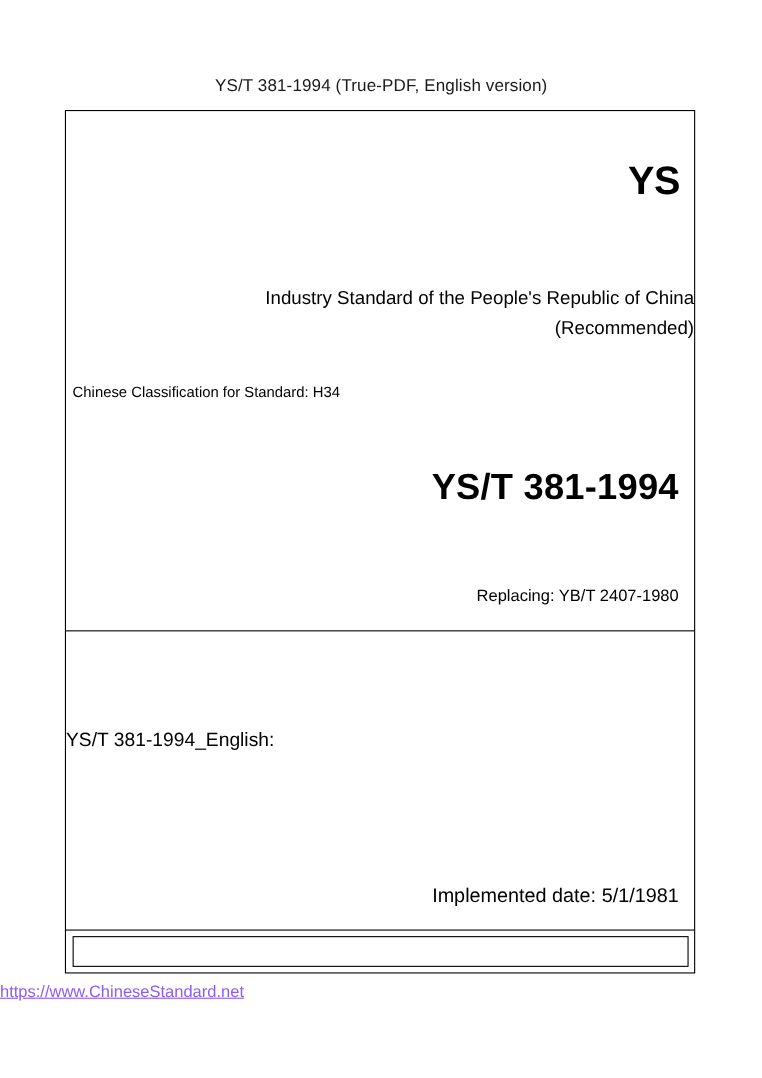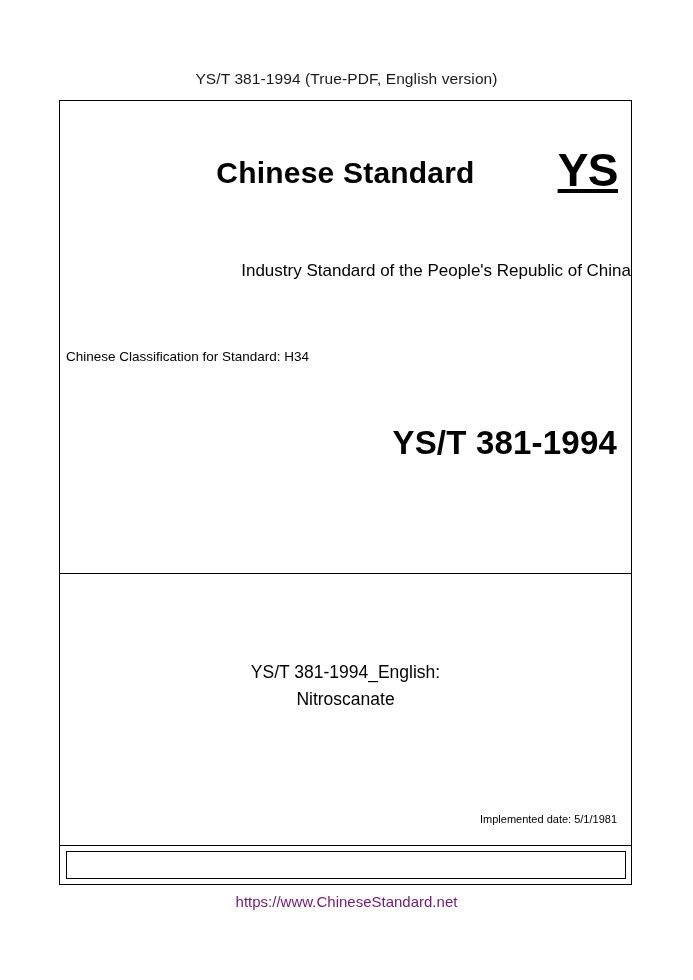--- a/index.html
+++ b/index.html
@@ -57,24 +57,23 @@
     width: 100%;
     text-align: center;
     font-size: 30px;
     font-weight: bold;
     letter-spacing: 0.2px;
   }
   .ys-logo {
     position: absolute;
     right: 13px;
     top: 42px;
-    font-size: 46px;
+    font-size: 36px;
     font-weight: bold;
     letter-spacing: -0.5px;
-    text-decoration: underline;
   }
   .industry-line {
     position: absolute;
     left: 0;
     top: 156px;
     width: 100%;
     text-align: right;
     font-size: 17px;
     line-height: 28px;
   }
@@ -105,29 +104,28 @@
     top: 473px;
     width: 100%;
     height: 273px;
     box-sizing: border-box;
   }
   .doc-title {
     position: absolute;
     left: 0;
     top: 85px;
     width: 100%;
-    text-align: center;
     font-size: 17.5px;
     line-height: 27px;
   }
   .impl-date {
     position: absolute;
     right: 14px;
     bottom: 22px;
-    font-size: 11px;
+    font-size: 18px;
     margin-left: 36px;
   }
   .footer-bar {
     position: absolute;
     left: 0;
     bottom: 0;
     width: 100%;
     height: 39px;
     border-top: 1.6px solid #000000;
     box-sizing: border-box;
@@ -139,48 +137,49 @@
     width: 560px;
     height: 28px;
     border: 1.6px solid #000000;
     box-sizing: border-box;
   }
   .site-link {
     position: absolute;
     left: 0;
     top: 893px;
     width: 693px;
-    text-align: center;
+    text-align: left;
     font-size: 15px;
-    color: #701a75;
+    color: #8b5cf6;
+    text-decoration: underline;
   }
 </style>
 </head>
 <body>
 
 <div class="page">
 
   <div class="top-caption">YS/T 381-1994 (True-PDF, English version)</div>
 
   <div class="cover-box">
 
     <div class="upper-section">
-      <div class="title-main">Chinese Standard</div>
       <div class="ys-logo">YS</div>
       <div class="industry-line">
         <div>Industry Standard of the People's Republic of China</div>
+        <div>(Recommended)</div>
       </div>
       <div class="classification">Chinese Classification for Standard: H34</div>
       <div class="std-number">YS/T 381-1994</div>
+      <div class="replacing">Replacing: YB/T 2407-1980</div>
     </div>
 
     <div class="lower-section">
       <div class="doc-title">
         <div>YS/T 381-1994_English:</div>
-        <div>Nitroscanate</div>
       </div>
       <div class="impl-date">Implemented date: 5/1/1981</div>
     </div>
 
     <div class="footer-bar">
       <div class="footer-bar-inner"></div>
     </div>
 
   </div>
 

